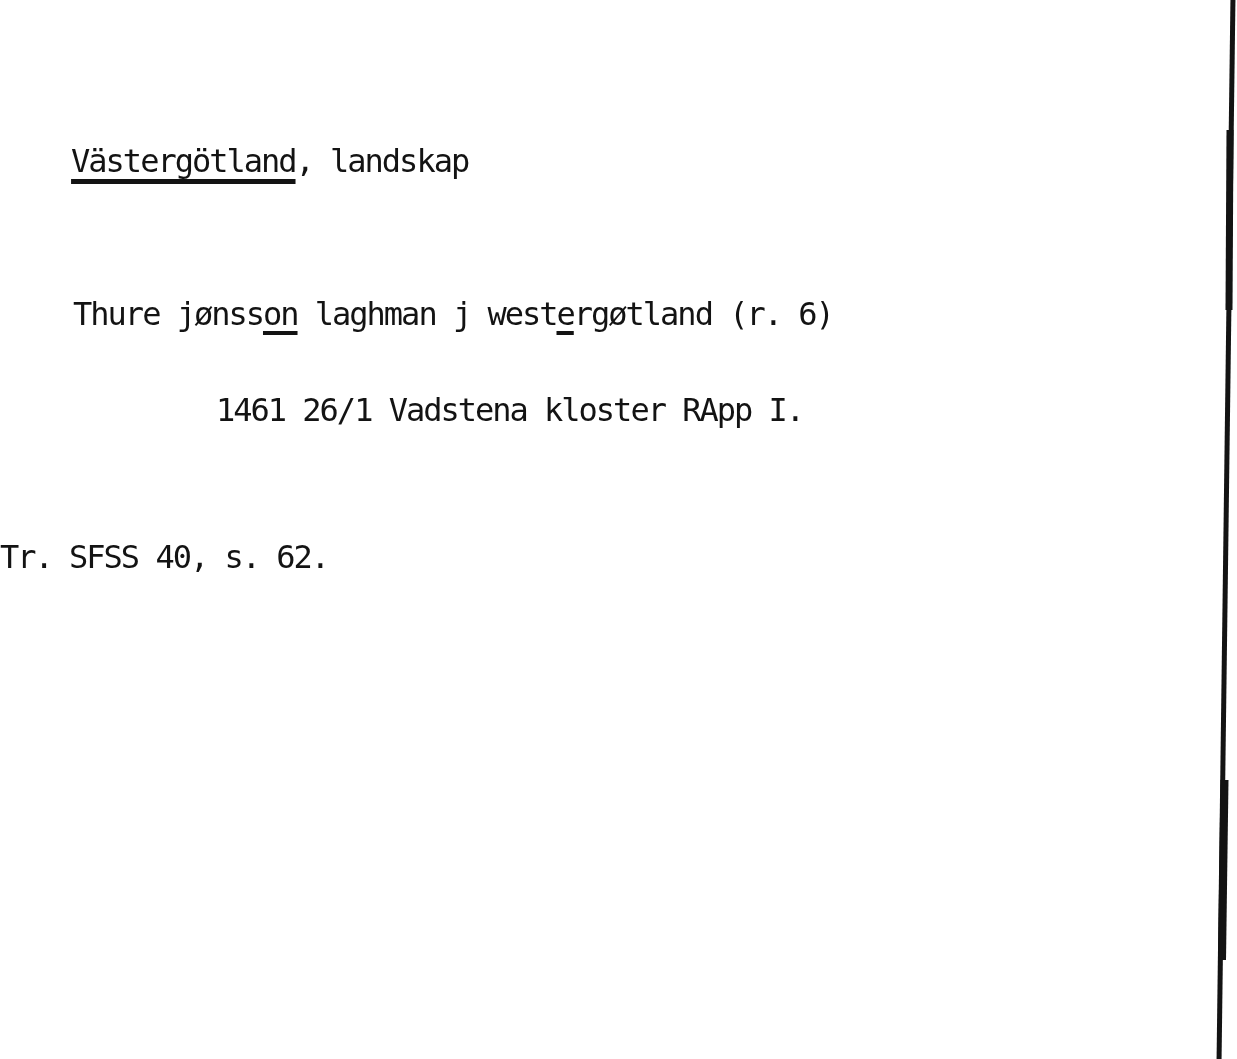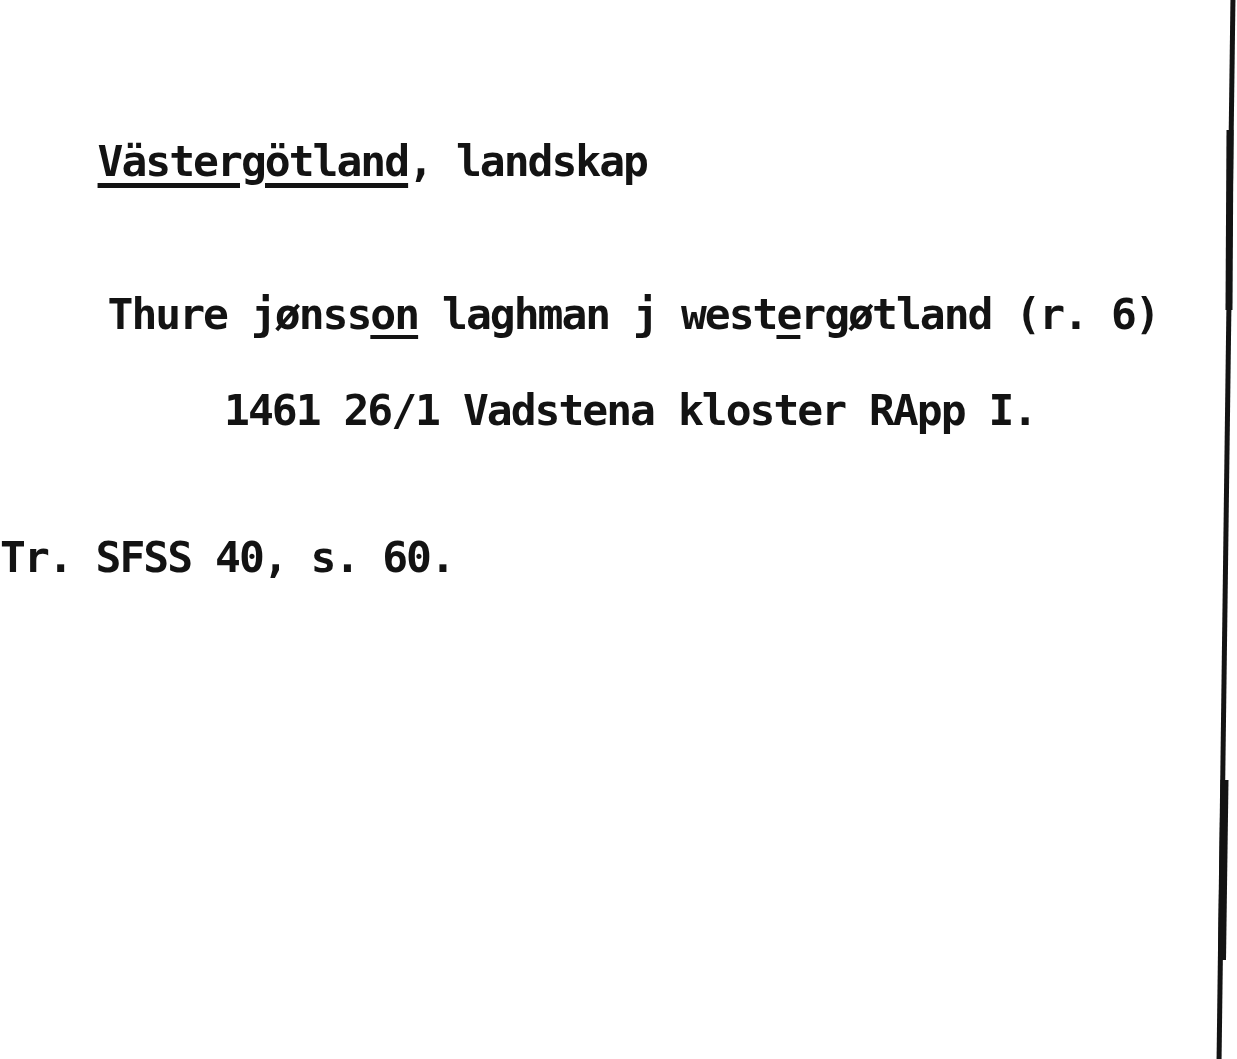--- a/index.html
+++ b/index.html
@@ -13,40 +13,40 @@
   .card {
     position: relative;
     width: 1237px;
     height: 1059px;
     overflow: hidden;
     background: #ffffff;
     color: #131313;
   }
   .line {
     position: absolute;
-    font-size: 43px;
+    font-size: 32px;
     line-height: 52px;
     letter-spacing: -2px;
     white-space: pre;
-    font-weight: 700;
+    font-weight: 400;
   }
   .u {
     text-decoration: underline;
     text-decoration-thickness: 4px;
     text-underline-offset: 6px;
   }
   .u-heavy {
     text-decoration: underline;
     text-decoration-thickness: 5px;
     text-underline-offset: 7px;
   }
   .heading-line  { left: 2px;   top: 83px;  }
-  .person-line   { left: 12px;   top: 236px; }
+  .person-line   { left: 4px;   top: 236px; }
   .date-line-1   { left: 4px;   top: 304px; }
-  .date-line-2   { left: 224px; top: 384px; }
+  .date-line-2   { left: 216px; top: 384px; }
   .reference-line{ left: 0px;   top: 531px; }
   .signature     { left: 806px; top: 988px; }
   .edge-svg {
     position: absolute;
     left: 0;
     top: 0;
     width: 1237px;
     height: 1059px;
     pointer-events: none;
   }
@@ -60,21 +60,21 @@
     <span class="u-heavy">Västergötland</span><span>, landskap</span>
   </div>
 
   <div class="line person-line">
     <span>Thure jønss</span><span class="u">on</span><span> laghman j west</span><span class="u">e</span><span>rgøtland (r. 6)</span>
   </div>
 
 
   <div class="line date-line-2">1461 26/1 Vadstena kloster RApp I.</div>
 
-  <div class="line reference-line">Tr. SFSS 40, s. 60.</div>
+  <div class="line reference-line">Tr. SFSS 40, s. 62.</div>
 
 
   <svg class="edge-svg" viewBox="0 0 1237 1059" xmlns="http://www.w3.org/2000/svg">
     <line x1="1233" y1="-5" x2="1219" y2="1064" stroke="currentColor" stroke-width="5"></line>
     <line x1="1224.5" y1="780" x2="1222" y2="960" stroke="currentColor" stroke-width="8"></line>
     <line x1="1230" y1="130" x2="1229" y2="310" stroke="currentColor" stroke-width="7"></line>
   </svg>
 
 </div>
 

